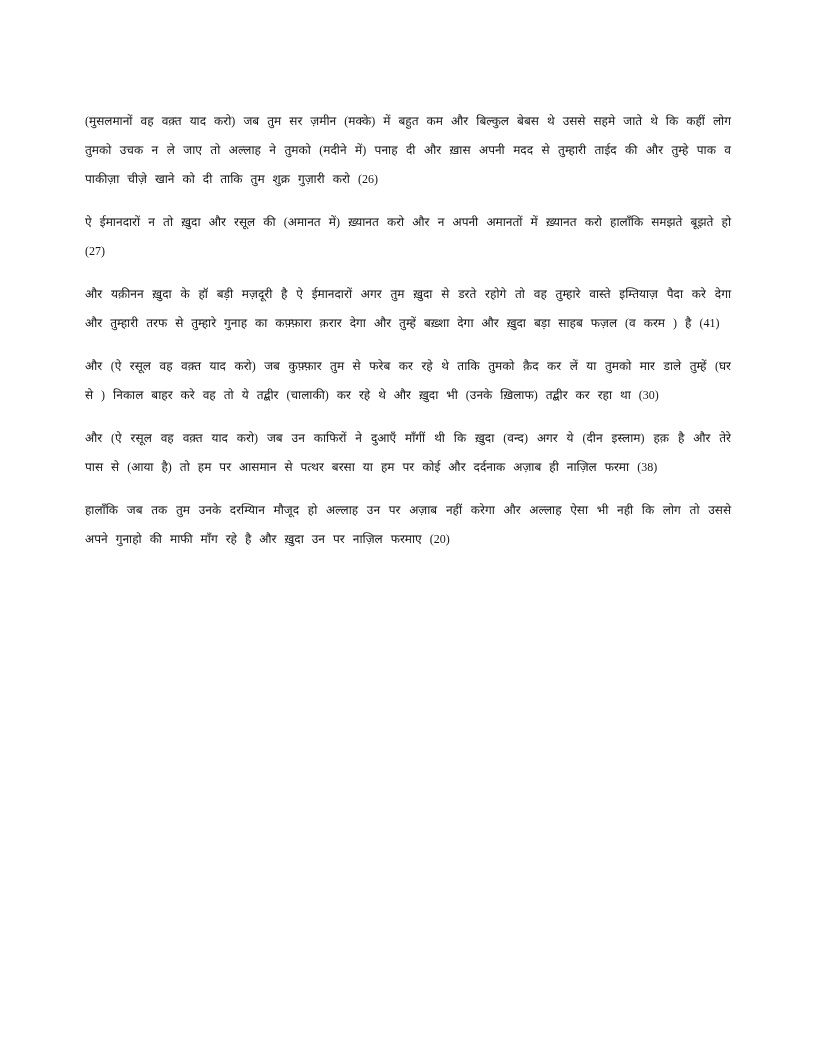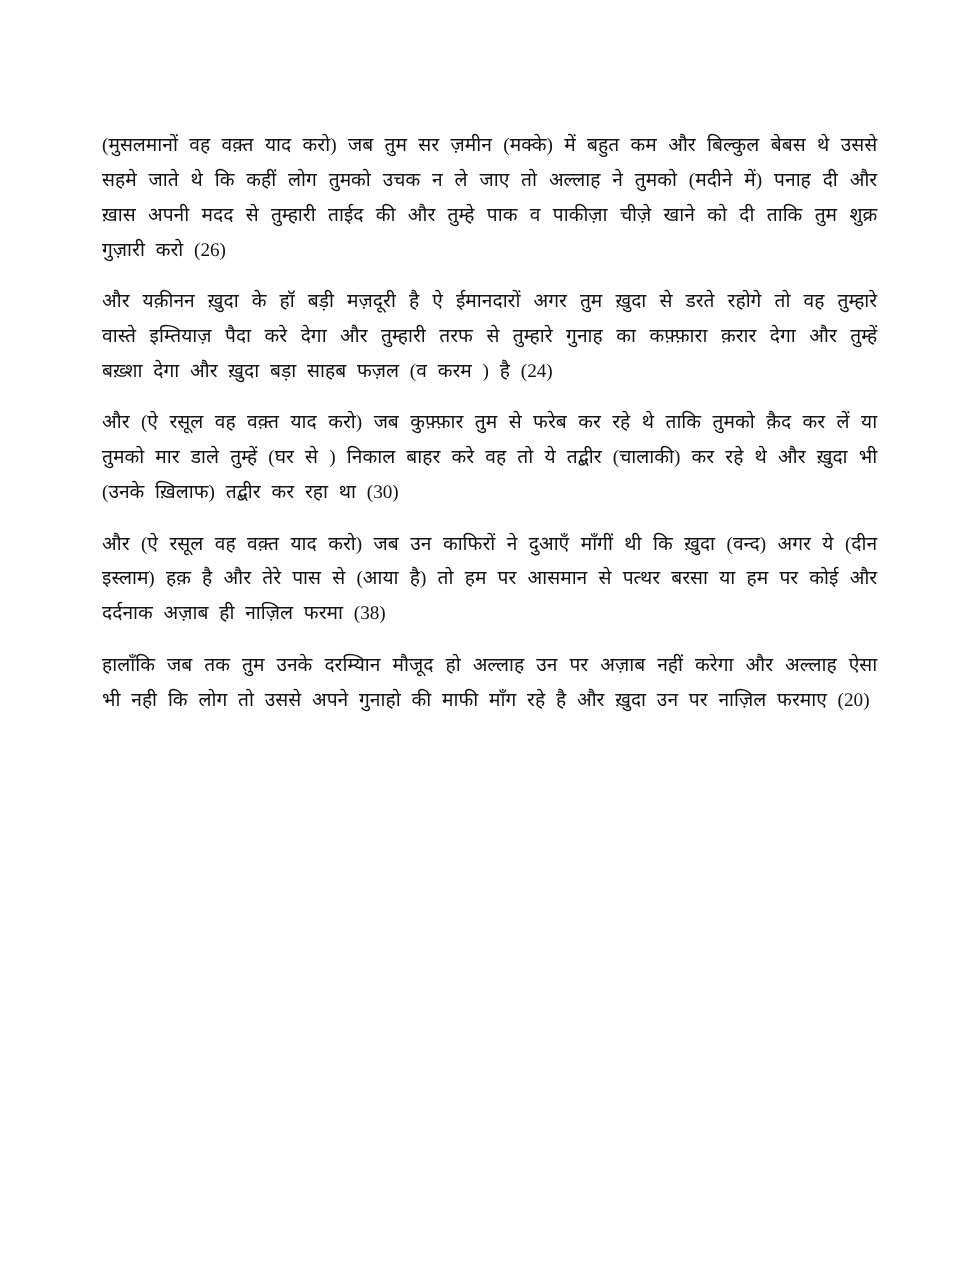--- a/index.html
+++ b/index.html
@@ -15,31 +15,32 @@
   }
   .page {
     box-sizing: border-box;
     width: 816px;
     height: 1056px;
     padding: 107px 85px 0 85px;
     background: #ffffff;
   }
   .verse {
     font-family: "Liberation Serif", "DejaVu Serif", serif;
-    font-size: 16px;
+    font-size: 12px;
     line-height: 29px;
     color: #141414;
     text-align: justify;
     text-align-last: left;
     word-spacing: 5px;
     margin: 0 0 14px 0;
   }
 </style>
 </head>
 <body>
 
 <div class="page">
   <p class="verse">(मुसलमानों वह वक़्त याद करो) जब तुम सर ज़मीन (मक्के) में बहुत कम और बिल्कुल बेबस थे उससे सहमे जाते थे कि कहीं लोग तुमको उचक न ले जाए तो अल्लाह ने तुमको (मदीने में) पनाह दी और ख़ास अपनी मदद से तुम्हारी ताईद की और तुम्हे पाक व पाकीज़ा चीज़े खाने को दी ताकि तुम शुक्र गुज़ारी करो (26)</p>
-  <p class="verse">और यक़ीनन ख़ुदा के हॉ बड़ी मज़दूरी है ऐ ईमानदारों अगर तुम ख़ुदा से डरते रहोगे तो वह तुम्हारे वास्ते इम्तियाज़ पैदा करे देगा और तुम्हारी तरफ से तुम्हारे गुनाह का कफ़्फ़ारा क़रार देगा और तुम्हें बख़्शा देगा और ख़ुदा बड़ा साहब फज़ल (व करम ) है (24)</p>
+  <p class="verse">ऐ ईमानदारों न तो ख़ुदा और रसूल की (अमानत में) ख़्यानत करो और न अपनी अमानतों में ख़्यानत करो हालाँकि समझते बूझते हो (27)</p>
+  <p class="verse">और यक़ीनन ख़ुदा के हॉ बड़ी मज़दूरी है ऐ ईमानदारों अगर तुम ख़ुदा से डरते रहोगे तो वह तुम्हारे वास्ते इम्तियाज़ पैदा करे देगा और तुम्हारी तरफ से तुम्हारे गुनाह का कफ़्फ़ारा क़रार देगा और तुम्हें बख़्शा देगा और ख़ुदा बड़ा साहब फज़ल (व करम ) है (41)</p>
   <p class="verse">और (ऐ रसूल वह वक़्त याद करो) जब कुफ़्फ़ार तुम से फरेब कर रहे थे ताकि तुमको क़ैद कर लें या तुमको मार डाले तुम्हें (घर से ) निकाल बाहर करे वह तो ये तद्बीर (चालाकी) कर रहे थे और ख़ुदा भी (उनके ख़िलाफ) तद्बीर कर रहा था (30)</p>
   <p class="verse">और (ऐ रसूल वह वक़्त याद करो) जब उन काफिरों ने दुआएँ माँगीं थी कि ख़ुदा (वन्द) अगर ये (दीन इस्लाम) हक़ है और तेरे पास से (आया है) तो हम पर आसमान से पत्थर बरसा या हम पर कोई और दर्दनाक अज़ाब ही नाज़िल फरमा (38)</p>
   <p class="verse">हालाँकि जब तक तुम उनके दरम्यिान मौजूद हो अल्लाह उन पर अज़ाब नहीं करेगा और अल्लाह ऐसा भी नही कि लोग तो उससे अपने गुनाहो की माफी माँग रहे है और ख़ुदा उन पर नाज़िल फरमाए (20)</p>
 </div>
 
 </body></html>

